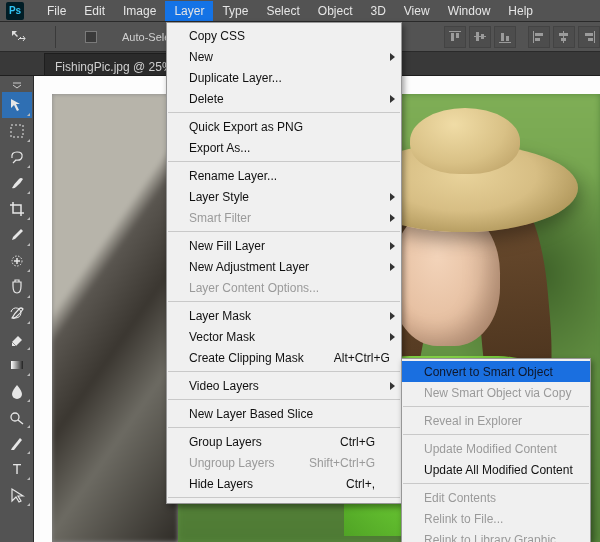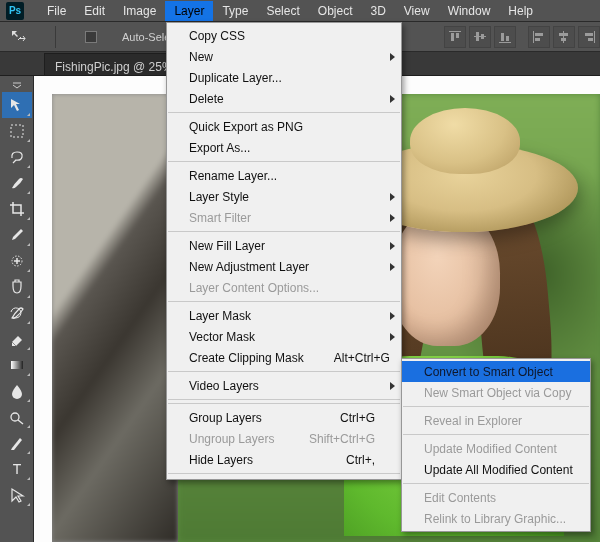--- a/index.html
+++ b/index.html
@@ -1,20 +1,20 @@
 <!DOCTYPE html>
 <html><head>
 <meta charset="utf-8">
 <style>
   * { margin: 0; padding: 0; box-sizing: border-box; font-family: "Segoe UI", -apple-system, Tahoma, Arial, sans-serif; user-select: none; }
   html, body { width: 600px; height: 542px; overflow: hidden; background:#2d2d2d; }
   .menubar { height: 22px; background:#535353; color:#e6e6e6; display:flex; align-items:center; padding-left:6px; font-size:12px; border-bottom:1px solid #2a2a2a; }
   .ps-logo { width:18px; height:18px; background:#001d26; color:#31c5f4; font-weight:700; font-size:10px; display:flex; align-items:center; justify-content:center; border-radius:2px; margin-right:14px; }
   .menubar-item { padding:3px 9px; cursor:default; }
-  .menubar-item.open { background:#1473e6; color:#000000; }
+  .menubar-item.open { background:#1473e6; color:#e5e5e5; }
   .optbar { height:30px; background:#535353; border-bottom:1px solid #2a2a2a; display:flex; align-items:center; color:#d0d0d0; font-size:11px; padding-left:10px; gap:25px; }
   .move-icon { width:16px; height:16px; position:relative; }
   .move-icon svg { display:block; }
   .chk { width:12px; height:12px; border:1px solid #7a7a7a; background:#3a3a3a; display:inline-block; }
   .divider-v { width:1px; height:22px; background:#3a3a3a; margin:0 4px; }
   .align-cluster { display:flex; gap:3px; margin-left:6px; }
   .align-btn { width:22px; height:22px; border:1px solid #3a3a3a; background:#4a4a4a; display:flex; align-items:center; justify-content:center; opacity:.6; }
   .align-btn svg { display:block; }
   .tabstrip { height:24px; background:#393939; display:flex; align-items:flex-end; padding-left:44px; font-size:12px; color:#cfcfcf; border-bottom:1px solid #1e1e1e; }
   .doc-tab { height:22px; padding:4px 10px 0 10px; background:#2b2b2b; border:1px solid #1e1e1e; border-bottom:none; margin-right:2px; position:relative; display:flex; align-items:center; gap:6px; }
@@ -429,20 +429,23 @@
     <div class="menu-item">
       <span>Create Clipping Mask</span>
       <span class="shortcut">Alt+Ctrl+G</span>
     </div>
     <div class="menu-sep"></div>
     <div class="menu-item">
       <span>Video Layers</span>
       <span class="sub-caret"></span>
     </div>
     <div class="menu-sep"></div>
+    <div class="menu-item">
+      <span>New Layer Based Slice</span>
+    </div>
     <div class="menu-sep"></div>
     <div class="menu-item">
       <span>Group Layers</span>
       <span class="shortcut">Ctrl+G</span>
     </div>
     <div class="menu-item disabled">
       <span>Ungroup Layers</span>
       <span class="shortcut">Shift+Ctrl+G</span>
     </div>
     <div class="menu-item">
@@ -468,15 +471,18 @@
       <span>Update Modified Content</span>
     </div>
     <div class="menu-item">
       <span>Update All Modified Content</span>
     </div>
     <div class="menu-sep"></div>
     <div class="menu-item disabled">
       <span>Edit Contents</span>
     </div>
     <div class="menu-item disabled">
+      <span>Relink to File...</span>
+    </div>
+    <div class="menu-item disabled">
       <span>Relink to Library Graphic...</span>
     </div>
   </div>
 
 </body></html>

